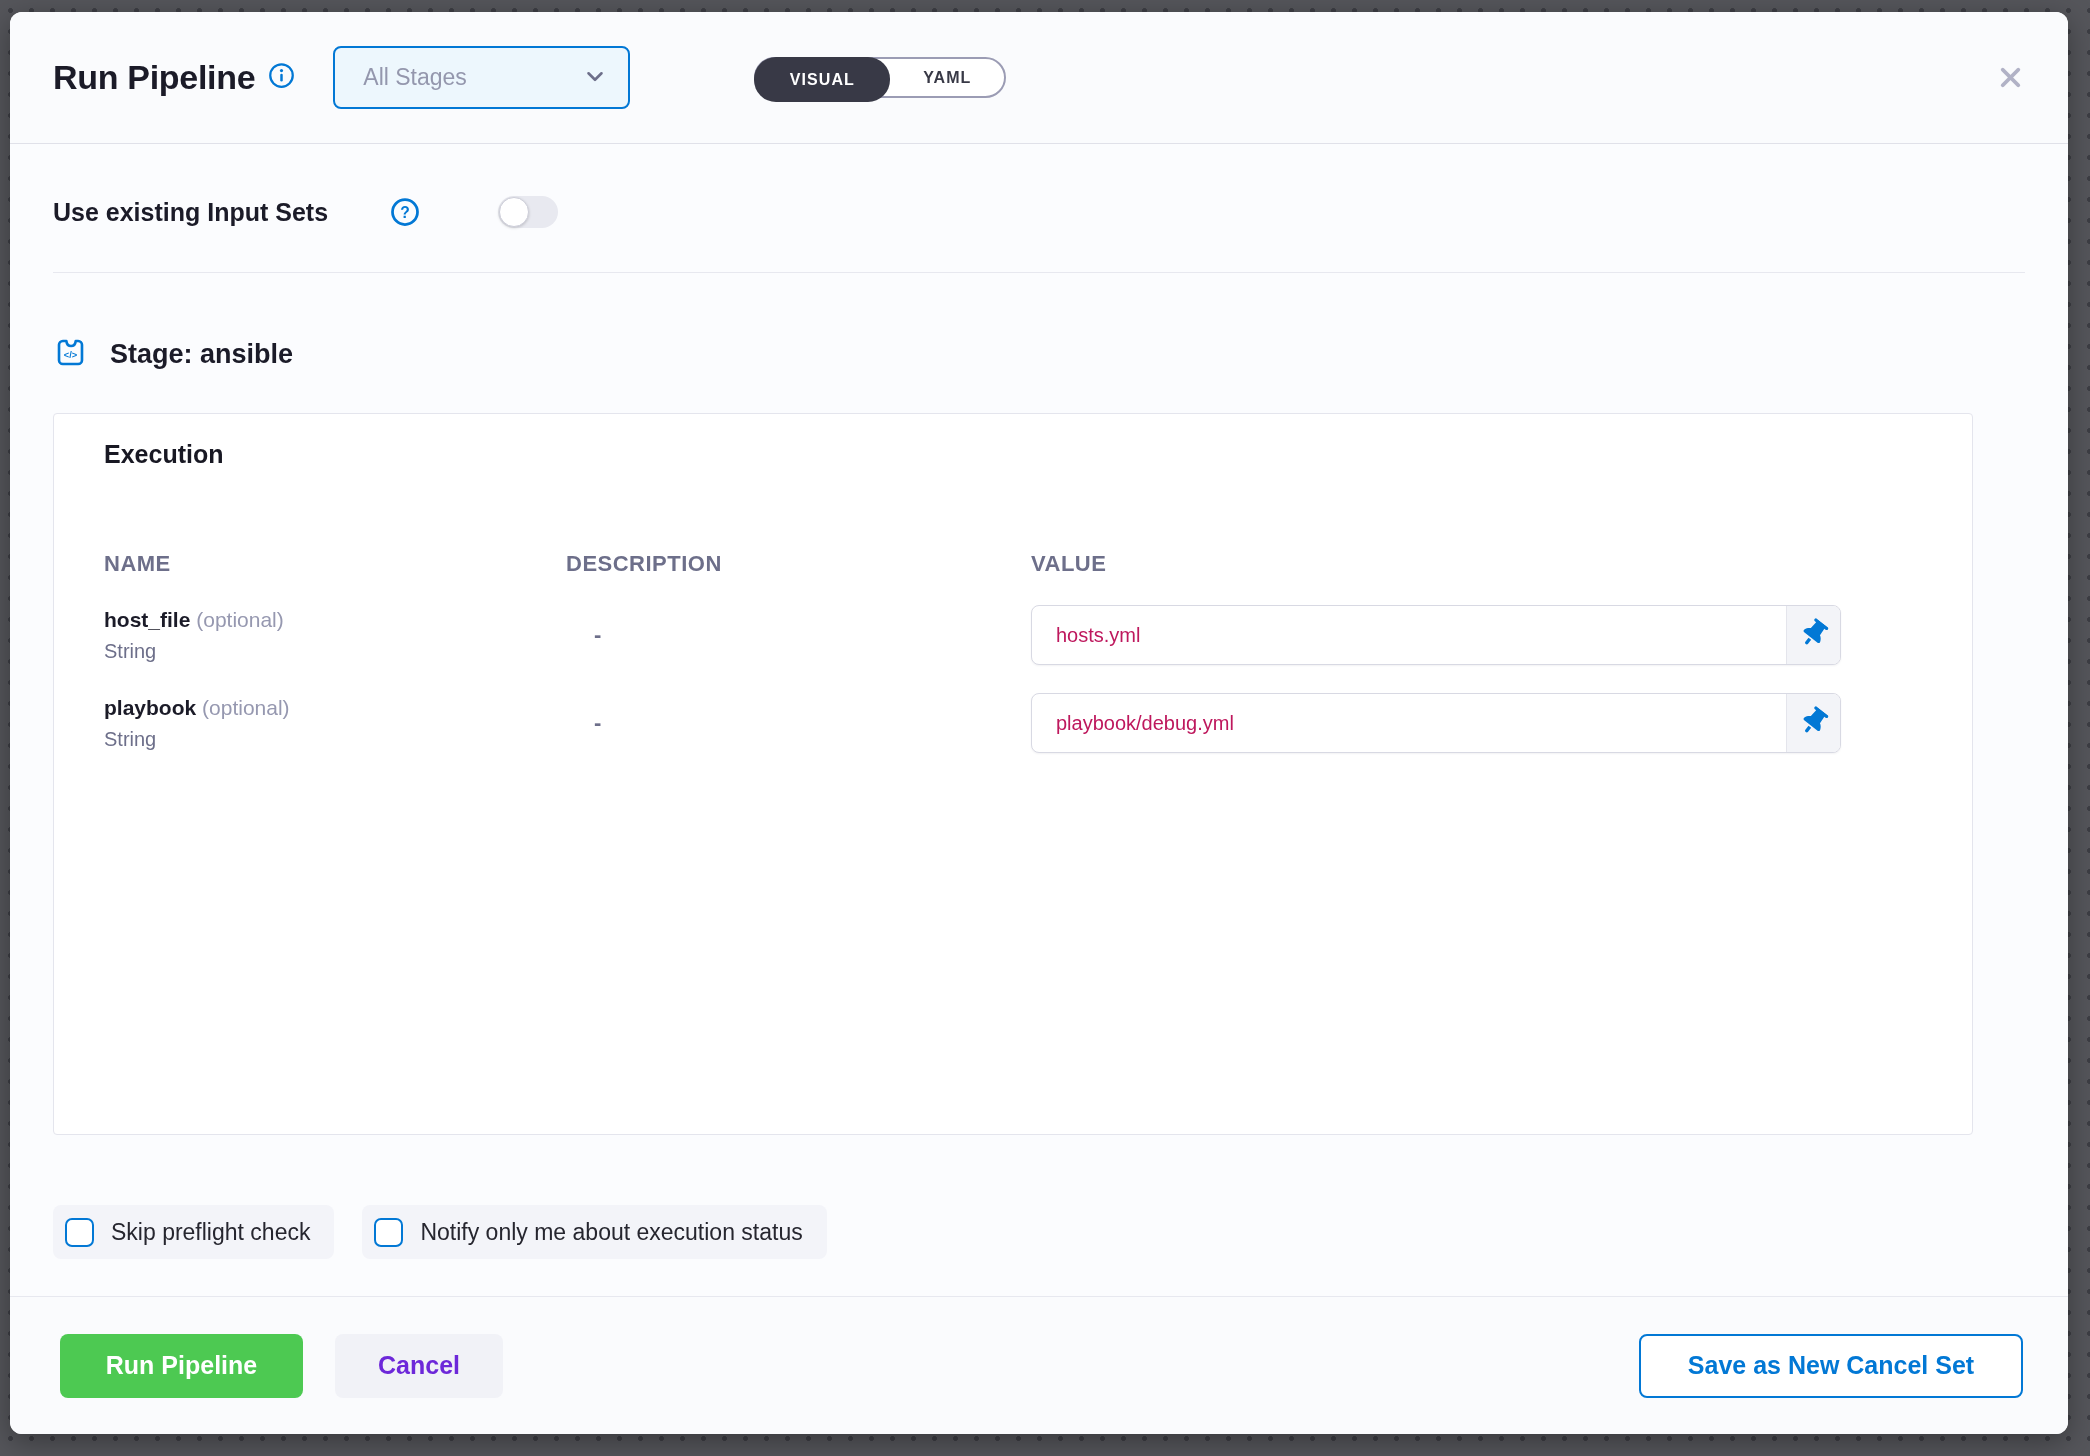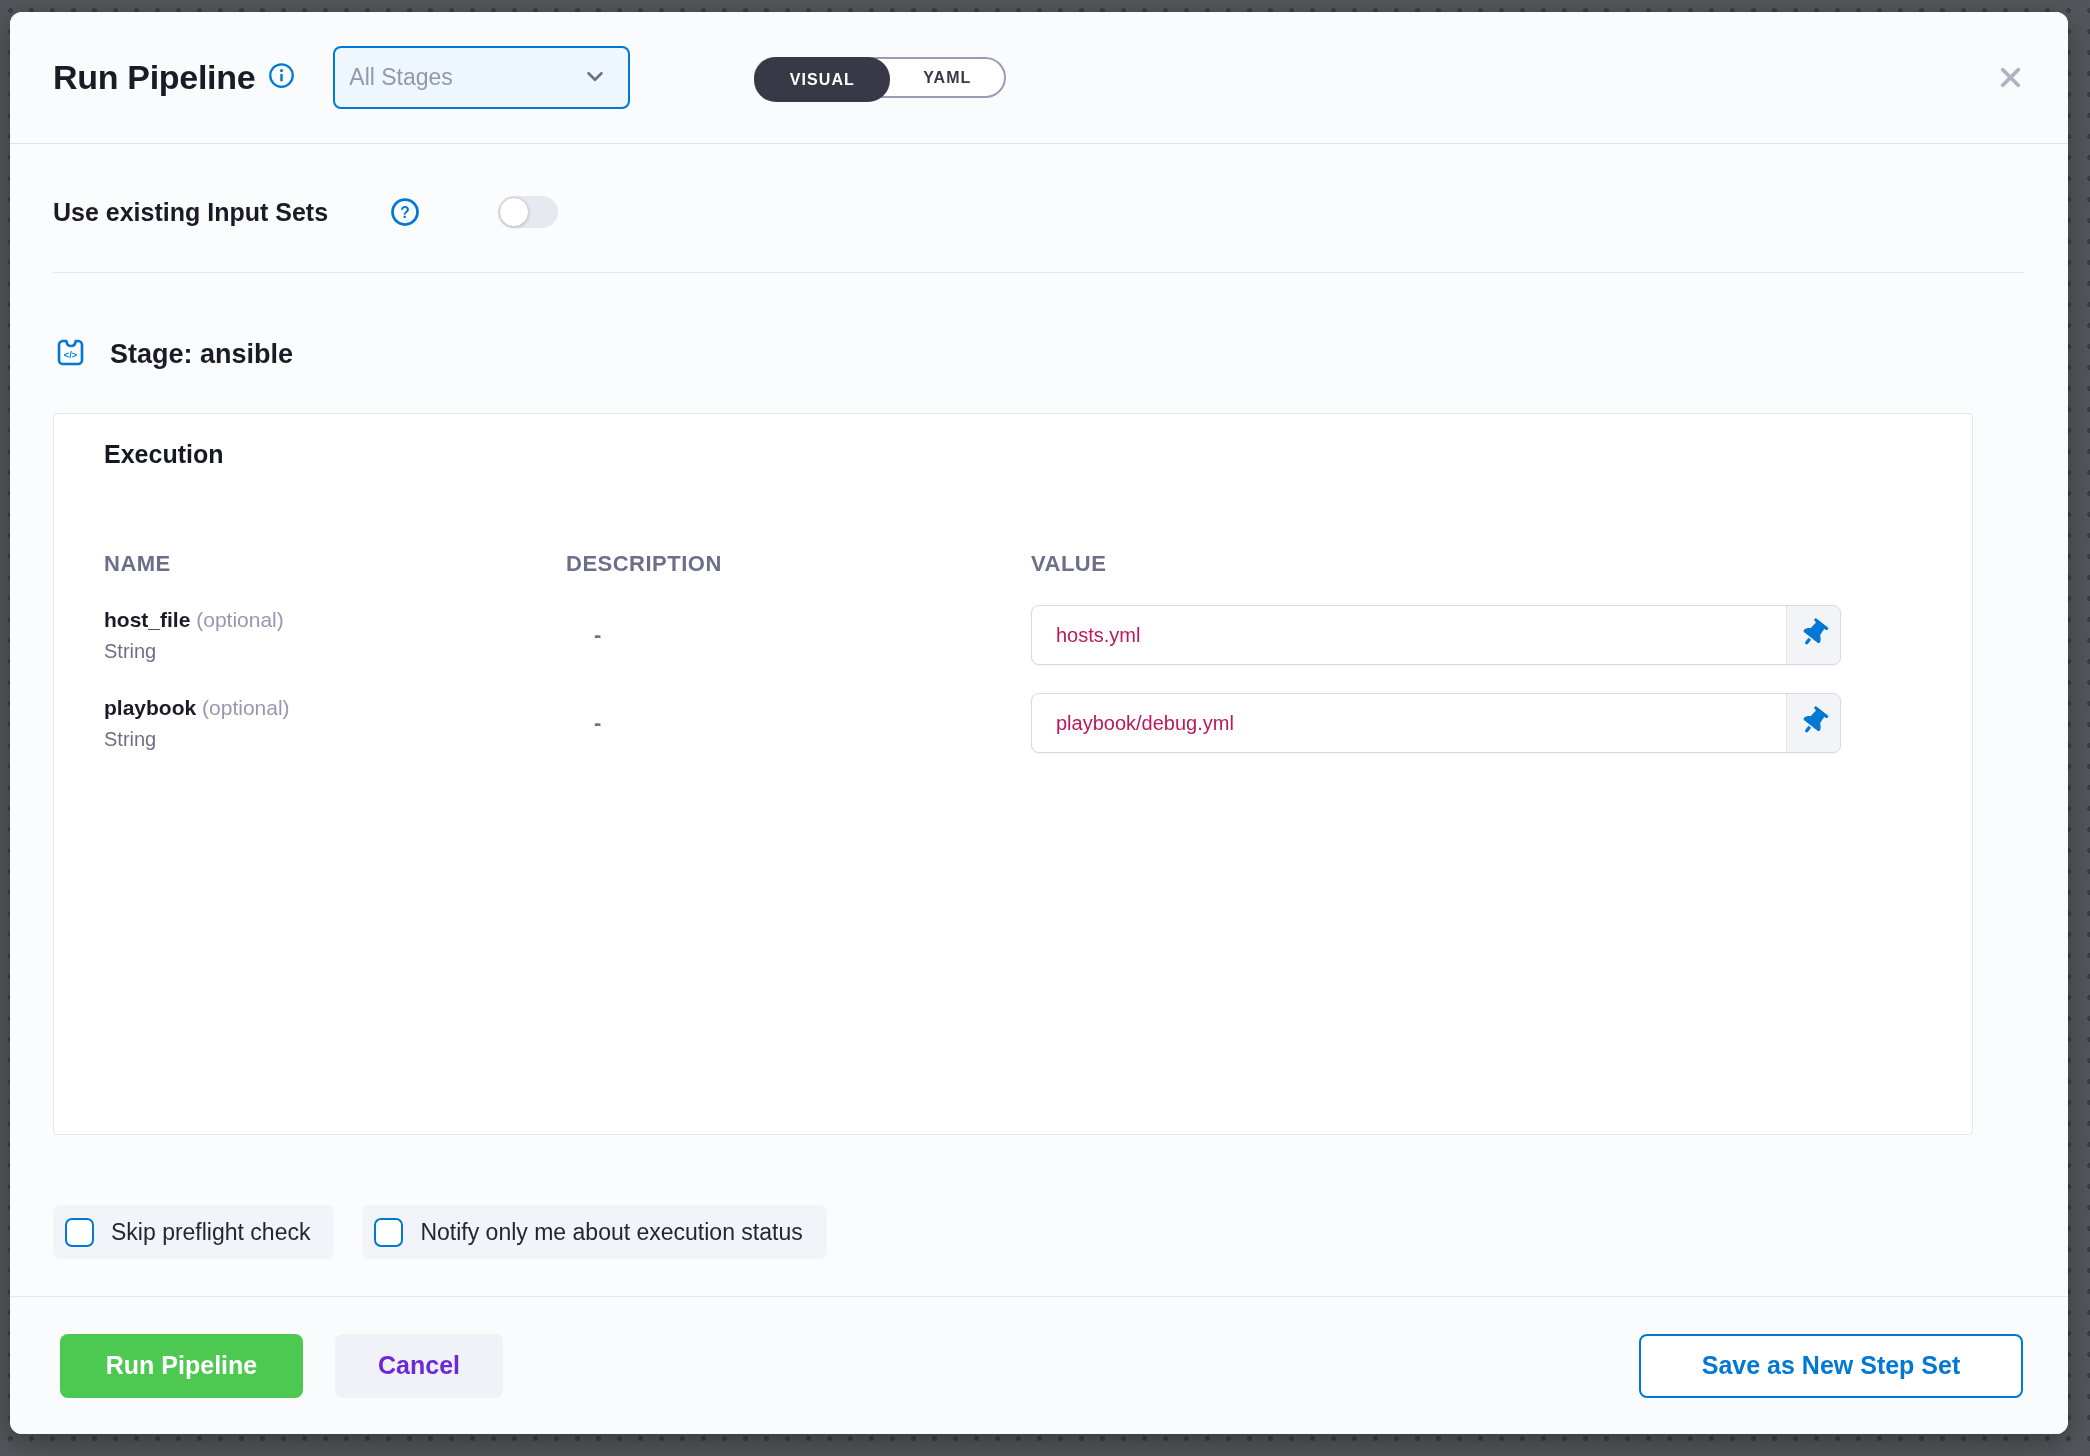--- a/index.html
+++ b/index.html
@@ -20,21 +20,21 @@
   
   .modal-header {
     flex:0 0 132px; display:flex; align-items:center;
     padding:0 38px 0 43px; border-bottom:1px solid #e0e1e9; background:#fafbfd;
   }
   .title-wrap { display:flex; align-items:center; gap:13px; }
   .page-title { font-size:34px; font-weight:700; color:#1b1b28; letter-spacing:-.3px; }
   .stage-select {
     margin-left:38px; width:297px; height:63px; background:#edf7fd;
     border:2px solid #0278d5; border-radius:8px; display:flex; align-items:center;
-    padding:0 20px 0 14px; cursor:pointer;
+    padding:0 20px 0 28px; cursor:pointer;
   }
   .stage-select-label { font-size:23px; color:#9497ad; }
   .stage-select .chev { margin-left:auto; }
   .mode-toggle {
     margin-left:124px; position:relative; width:252px; height:41px;
     border:2px solid #9b9cb4; border-radius:22px; background:#fff;
   }
   .mode-visual {
     position:absolute; left:-2px; top:-2px; width:136px; height:45px;
     background:#383946; border-radius:22px; color:#fff;
@@ -256,16 +256,16 @@
       <div class="option-pill">
         <span class="checkbox"></span>
         <span class="option-label">Notify only me about execution status</span>
       </div>
     </div>
   </div>
 
   <div class="modal-footer">
     <button class="btn btn-run">Run Pipeline</button>
     <button class="btn btn-cancel">Cancel</button>
-    <button class="btn btn-save">Save as New Step Set</button>
+    <button class="btn btn-save">Save as New Cancel Set</button>
   </div>
 
 </div>
 
 </body></html>

